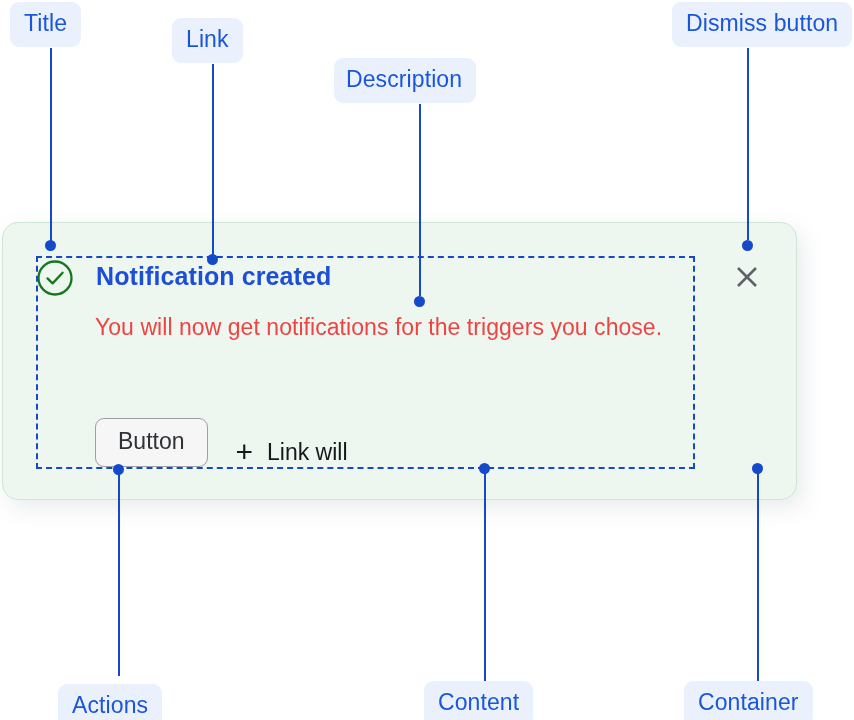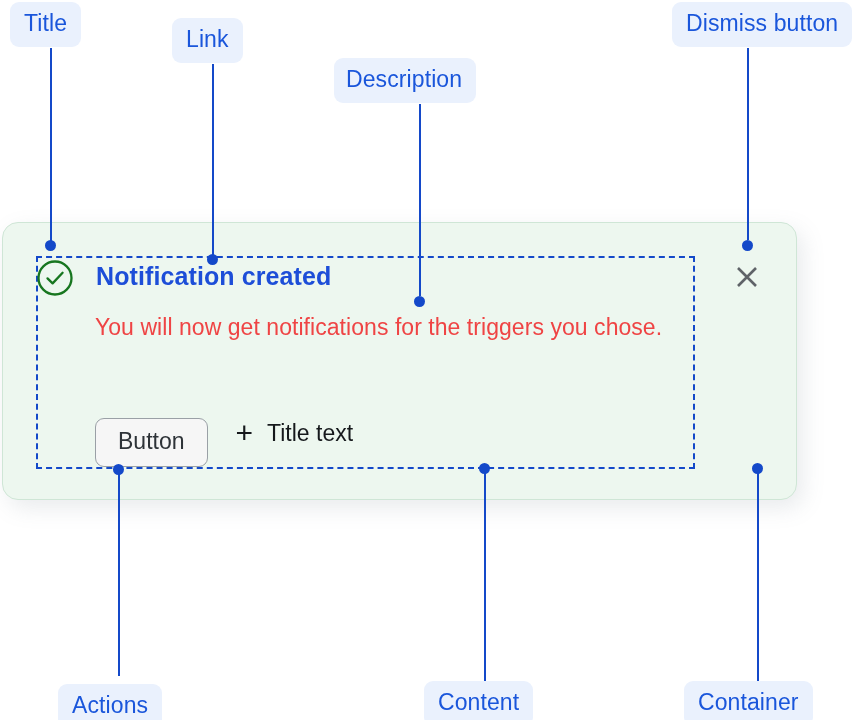--- a/index.html
+++ b/index.html
@@ -100,21 +100,21 @@
     line-height: 40px;
     letter-spacing: 0.05px;
   }
 
   
   .actions {
     position: absolute;
     left: 95px;
     top: 418px;
     display: flex;
-    align-items: flex-start;
+    align-items: flex-end;
   }
   .btn {
     background: #f6f6f6;
     border: 1px solid #9aa0a6;
     border-radius: 9px;
     color: #2e3338;
     font-family: "Liberation Sans", sans-serif;
     font-size: 23px;
     padding: 11px 22px 13px 22px;
     line-height: 1;
@@ -163,21 +163,21 @@
 </div>
 
 <div class="toast-title">Notification created</div>
 
 <div class="toast-desc">You will now get notifications for the triggers you chose.</div>
 
 <div class="actions">
   <button class="btn" type="button">Button</button>
   <span class="link-action">
     <span class="plus-icon">+</span>
-    <span>Title text</span>
+    <span>Link will</span>
   </span>
 </div>
 
 <div class="dismiss-btn">
   <svg width="32" height="32" viewBox="0 0 32 32" aria-hidden="true">
     <path d="M7 7 L25 25 M25 7 L7 25" stroke="#5f6368" stroke-width="2.6" stroke-linecap="butt" fill="none"></path>
   </svg>
 </div>
 
 <div id="annotation-layer">

